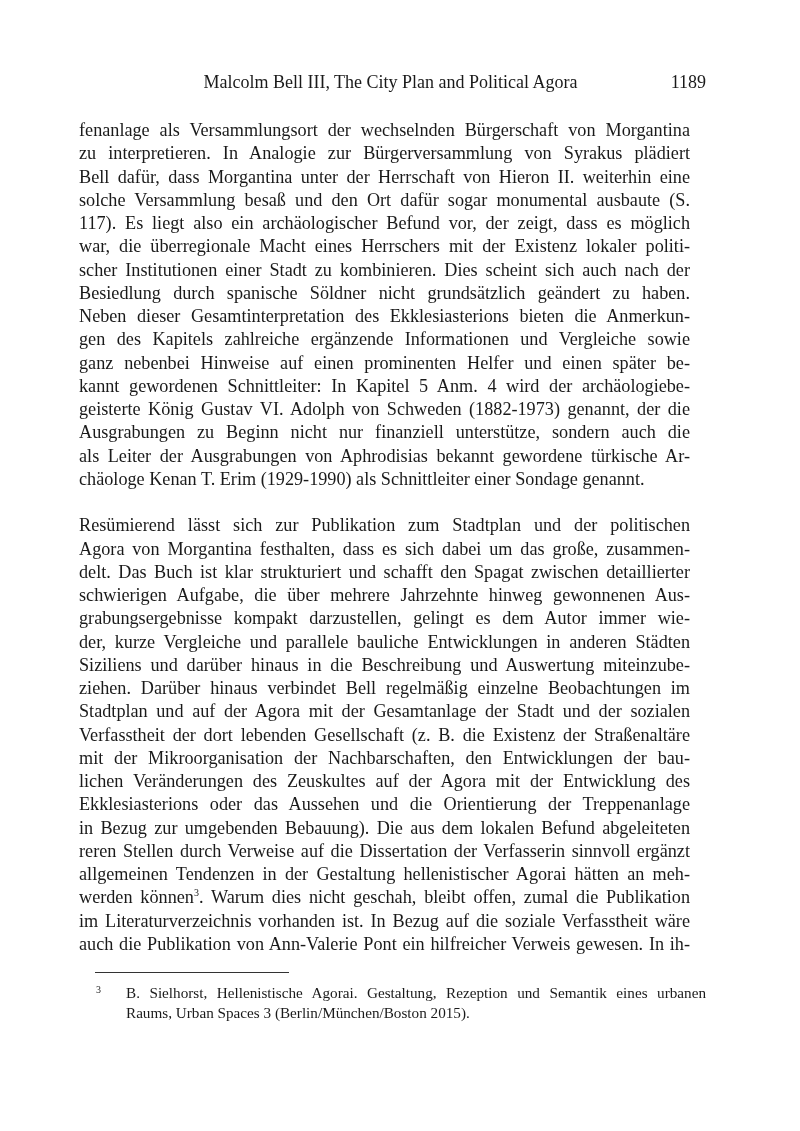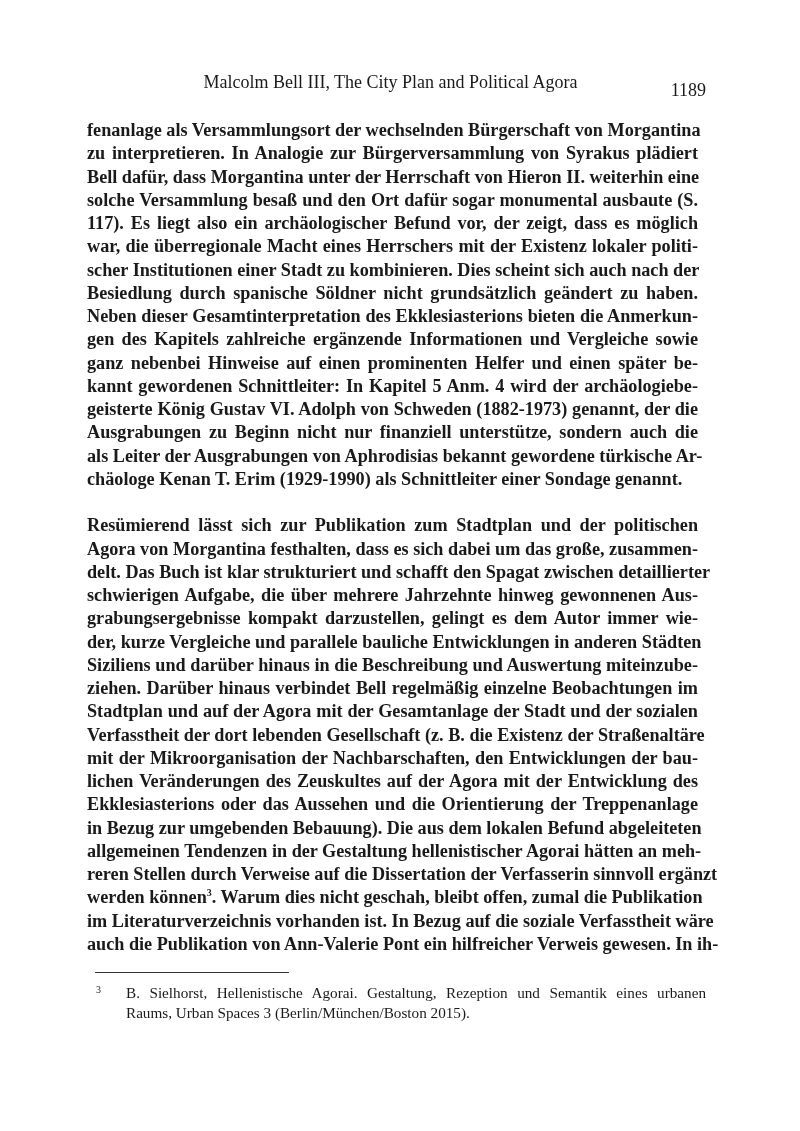--- a/index.html
+++ b/index.html
@@ -27,32 +27,31 @@
     .running-head .title {
       position: absolute;
       left: 0;
       right: 60px;
       text-align: center;
       padding-left: 40px;
     }
     .running-head .folio {
       position: absolute;
       right: 0;
-      top: 8px;
+      top: 0;
     }
     .body-text {
       position: absolute;
       top: 119px;
-      left: 87px;
+      left: 79px;
       width: 611px;
       font-size: 18.2px;
       line-height: 23.25px;
       text-align: justify;
       hyphens: manual;
-      font-weight: bold;
     }
     .body-text p {
       margin: 0;
     }
     .body-text p.para-2 {
       margin-top: 23.25px;
     }
     .line {
       display: block;
       text-align: justify;
@@ -141,22 +140,22 @@
     <span class="line">grabungsergebnisse kompakt darzustellen, gelingt es dem Autor immer wie-</span>
     <span class="line">der, kurze Vergleiche und parallele bauliche Entwicklungen in anderen Städten</span>
     <span class="line">Siziliens und darüber hinaus in die Beschreibung und Auswertung miteinzube-</span>
     <span class="line">ziehen. Darüber hinaus verbindet Bell regelmäßig einzelne Beobachtungen im</span>
     <span class="line">Stadtplan und auf der Agora mit der Gesamtanlage der Stadt und der sozialen</span>
     <span class="line">Verfasstheit der dort lebenden Gesellschaft (z. B. die Existenz der Straßenaltäre</span>
     <span class="line">mit der Mikroorganisation der Nachbarschaften, den Entwicklungen der bau-</span>
     <span class="line">lichen Veränderungen des Zeuskultes auf der Agora mit der Entwicklung des</span>
     <span class="line">Ekklesiasterions oder das Aussehen und die Orientierung der Treppenanlage</span>
     <span class="line">in Bezug zur umgebenden Bebauung). Die aus dem lokalen Befund abgeleiteten</span>
+    <span class="line">reren Stellen durch Verweise auf die Dissertation der Verfasserin sinnvoll ergänzt</span>
     <span class="line">allgemeinen Tendenzen in der Gestaltung hellenistischer Agorai hätten an meh-</span>
-    <span class="line">reren Stellen durch Verweise auf die Dissertation der Verfasserin sinnvoll ergänzt</span>
     <span class="line"><span>werden können</span><sup class="fnref">3</sup><span>. Warum dies nicht geschah, bleibt offen, zumal die Publikation</span></span>
     <span class="line">im Literaturverzeichnis vorhanden ist. In Bezug auf die soziale Verfasstheit wäre</span>
     <span class="line">auch die Publikation von Ann-Valerie Pont ein hilfreicher Verweis gewesen. In ih-</span>
   </p>
 </div>
 
 <div class="footnote-rule"></div>
 
 <div class="footnotes">
   <div class="footnote">

